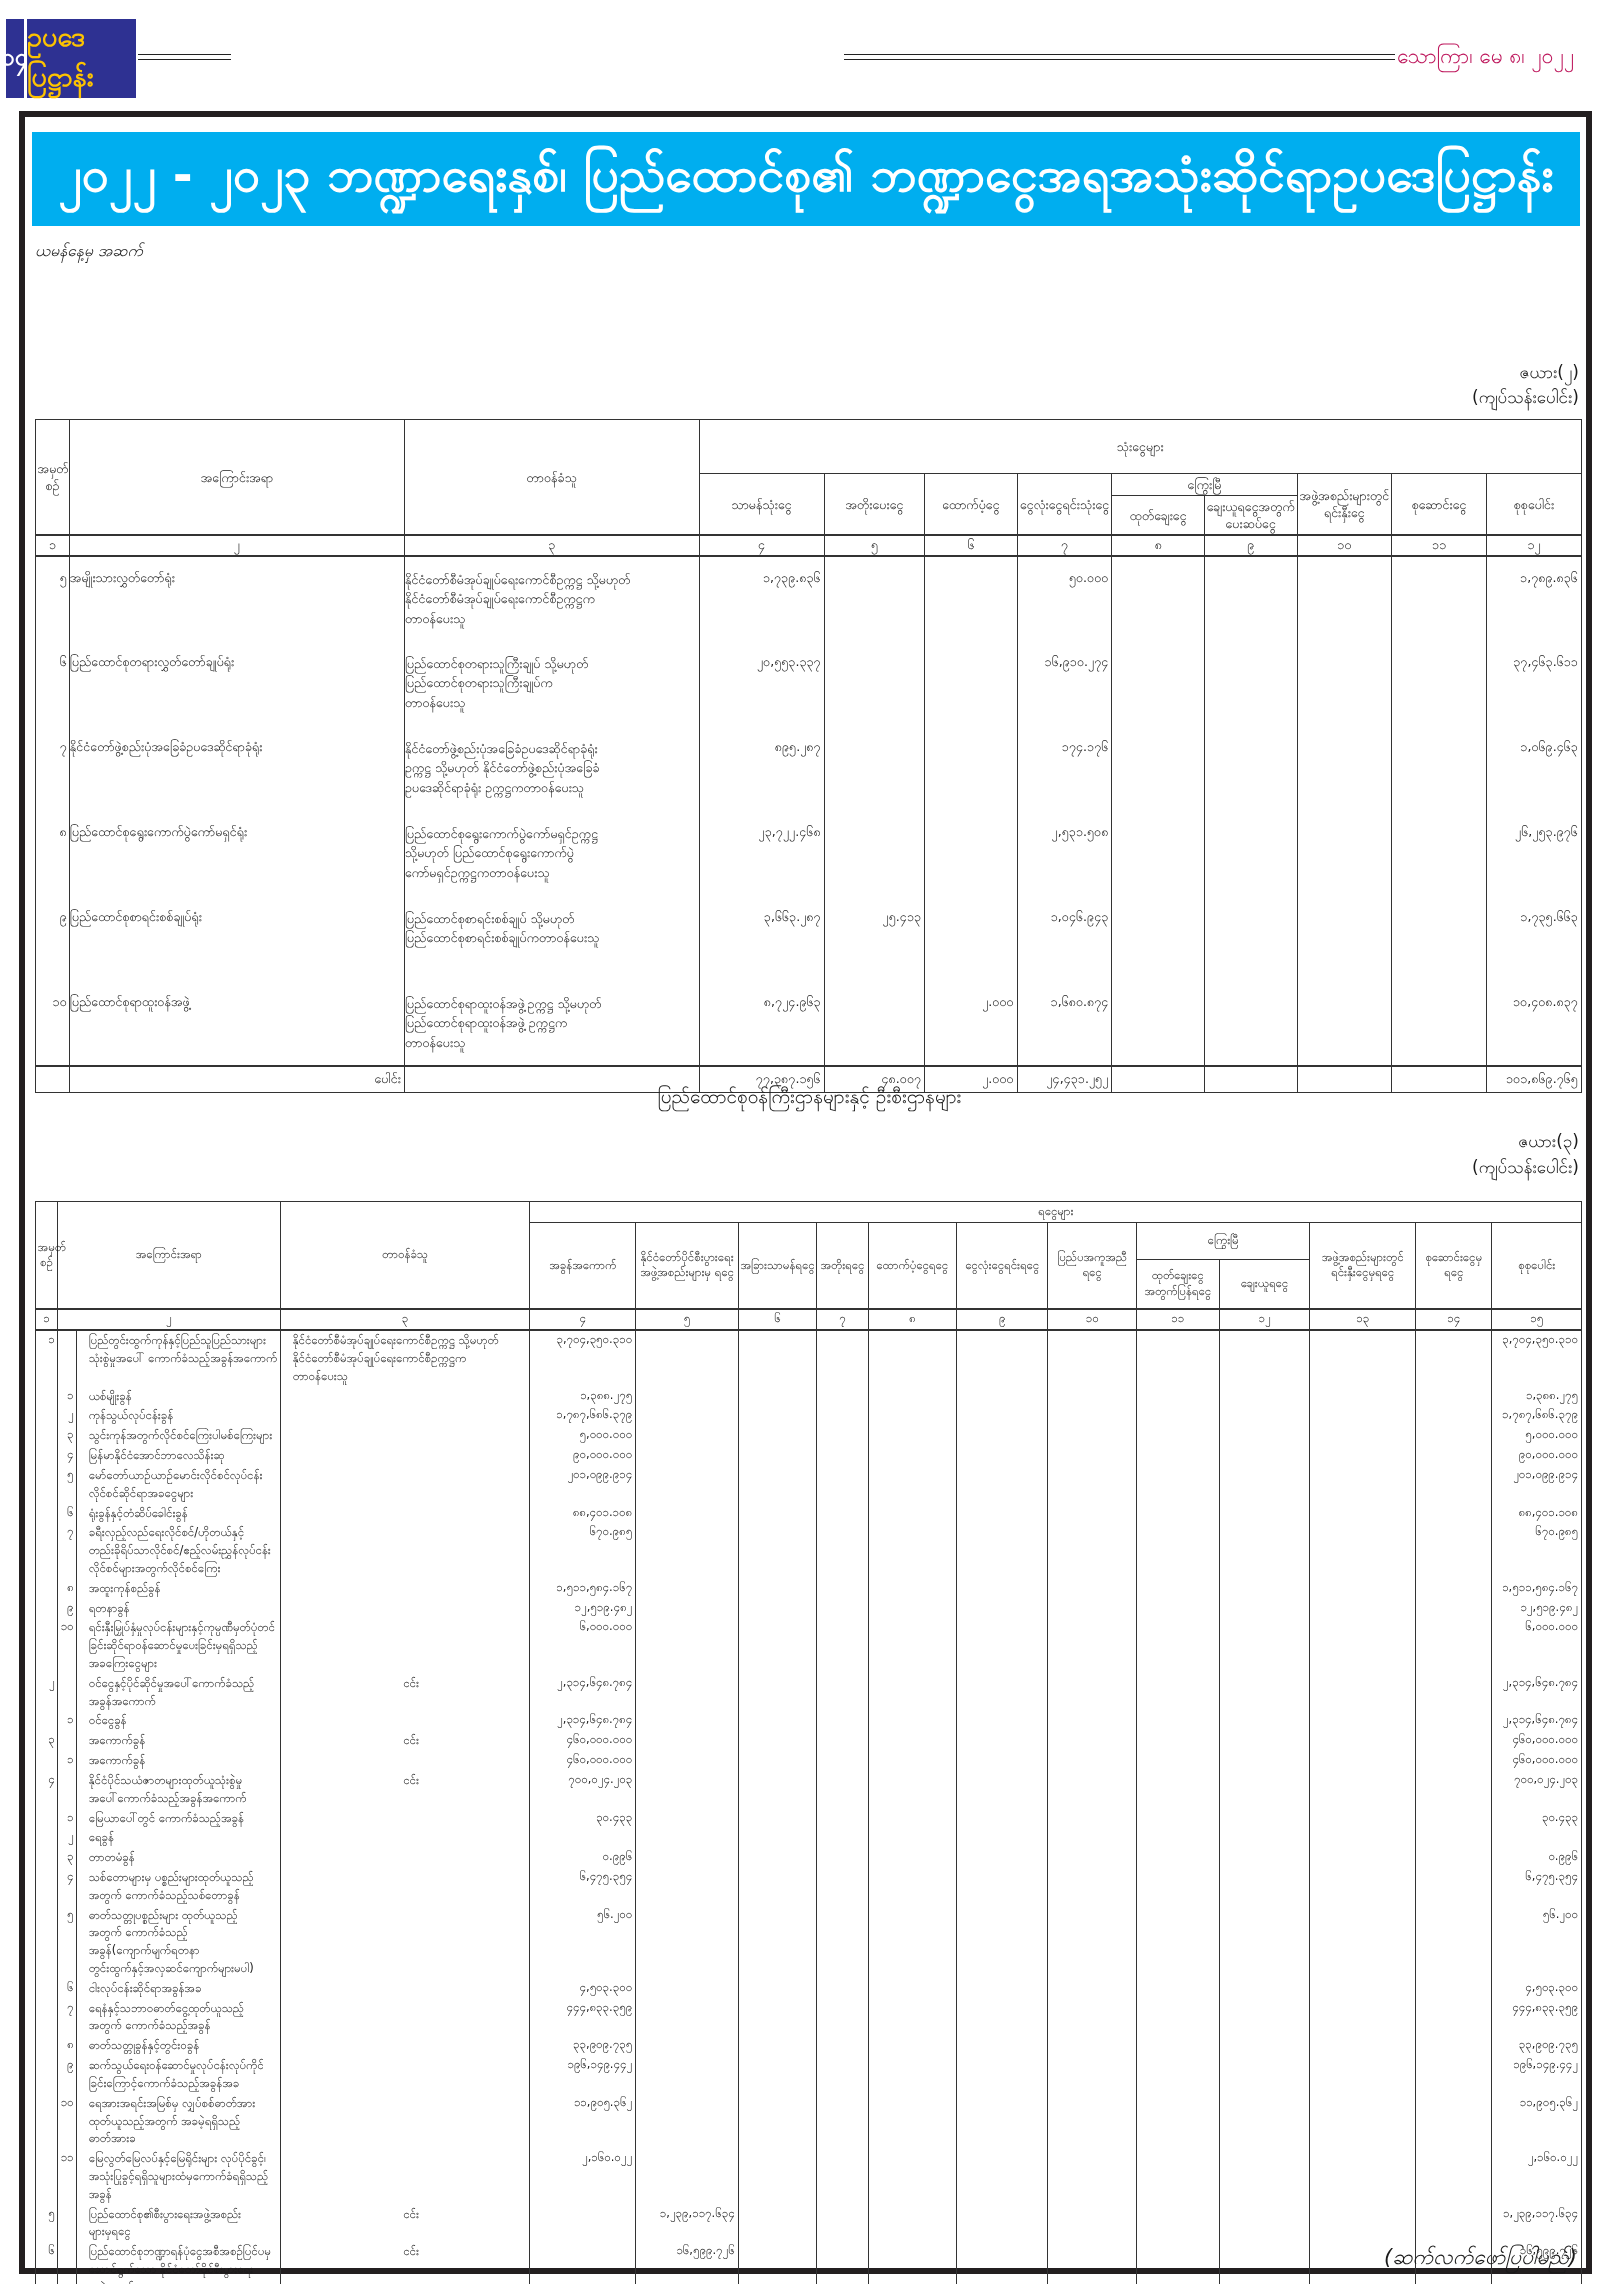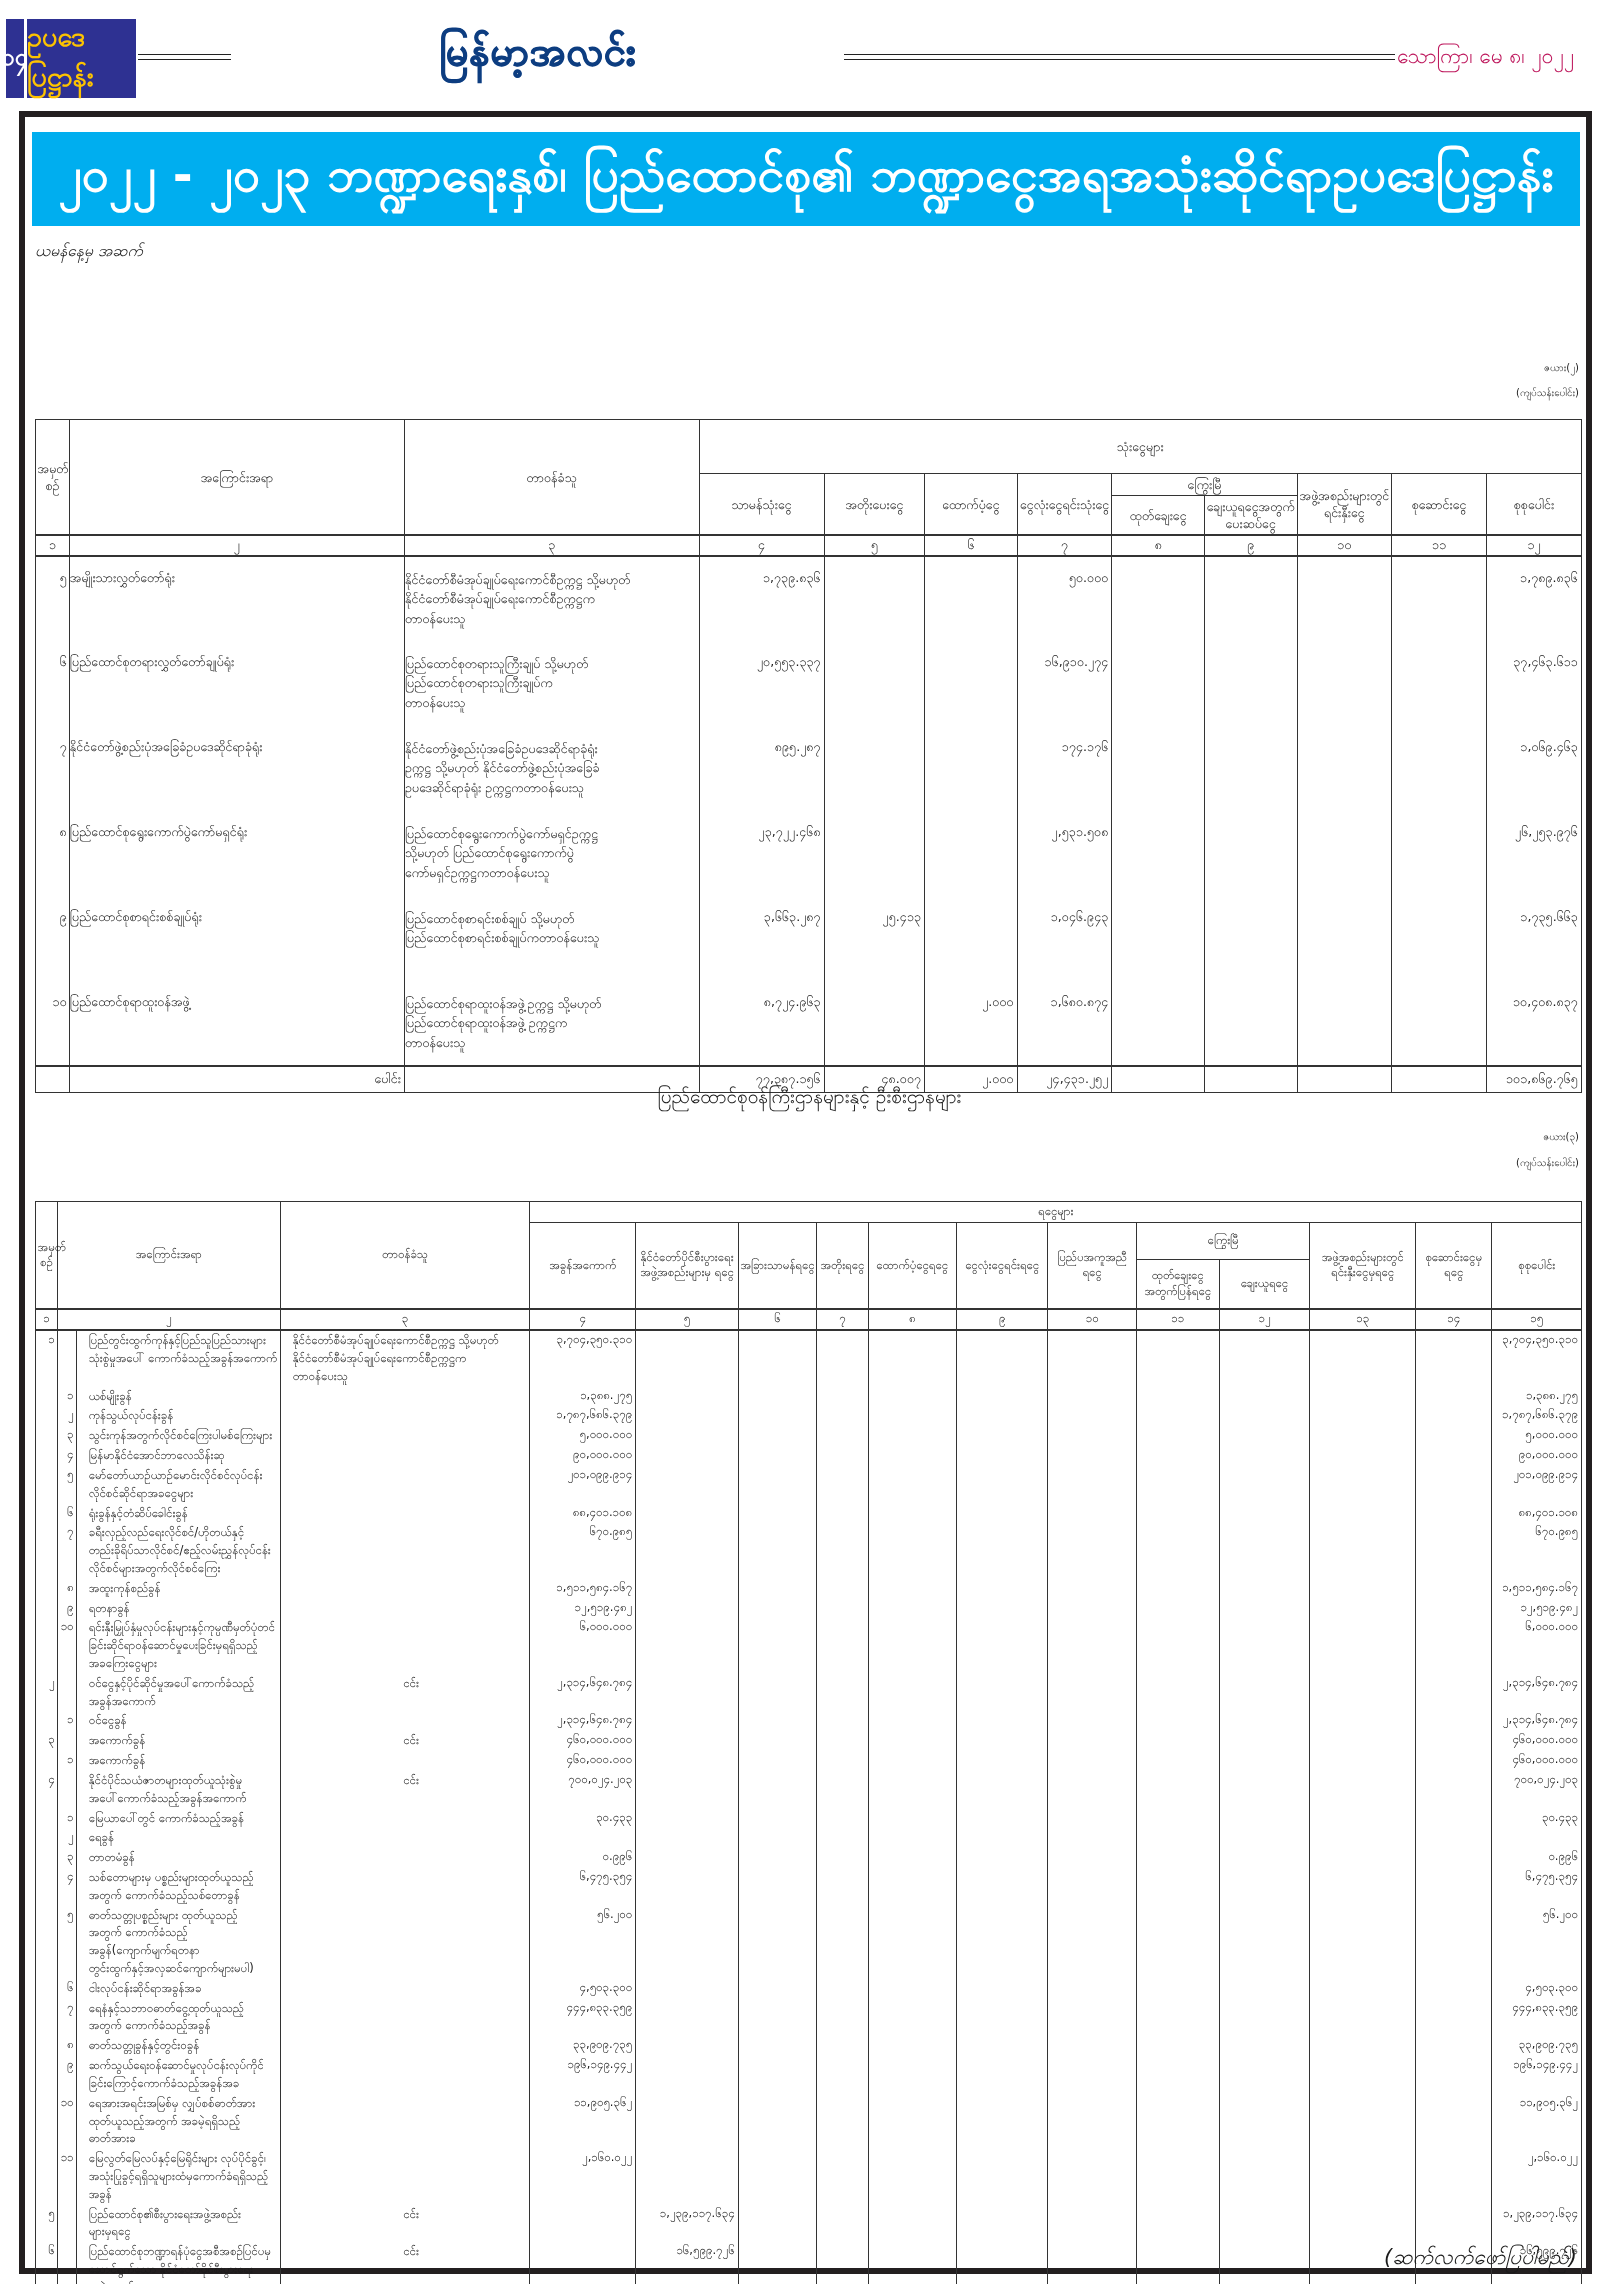--- a/index.html
+++ b/index.html
@@ -16,21 +16,21 @@
   .paper-name { position: absolute; left: 233px; top: 26px; width: 610px; height: 58px; display: flex; align-items: center; justify-content: center; font-size: 39px; font-weight: bold; color: #1565c0; letter-spacing: 1px; -webkit-text-stroke: 1px #0d3d80; }
   .issue-date { position: absolute; left: 1397px; top: 42px; font-size: 21px; color: #be185d; white-space: nowrap; }
 
   
   .frame { position: absolute; left: 19px; top: 111px; width: 1573px; height: 2163px; border: 6.3px solid #231f20; }
 
   .title-banner { position: absolute; left: 32px; top: 132px; width: 1548px; height: 94px; background: #00aeef; color: #fff; font-size: 48px; font-weight: bold; display: flex; align-items: center; justify-content: center; white-space: nowrap; }
 
   .continued-from { position: absolute; left: 35px; top: 241px; font-size: 15.7px; font-style: italic; }
   .intro { position: absolute; left: 63px; top: 285px; width: 1497px; font-size: 15.7px; line-height: 28px; text-align: center; }
-  .schedule-label { position: absolute; right: 40px; font-size: 10px; text-align: right; white-space: nowrap; }
+  .schedule-label { position: absolute; right: 40px; font-size: 17px; text-align: right; white-space: nowrap; }
 
   
   table.budget { position: absolute; border-collapse: collapse; table-layout: fixed; font-size: 12px; }
   table.budget th, table.budget td { border: 1px solid #333; }
   table.budget th { font-weight: normal; text-align: center; vertical-align: middle; padding: 2.1px 1.6px; line-height: 1.35; }
   table.budget tr.colnum td { text-align: center; height: 21px; border-bottom: 2.1px solid #333; border-top: 2.1px solid #333; }
   table.budget .num { text-align: right; padding-right: 3.1px; white-space: nowrap; }
   table.budget .idx { text-align: right; padding-right: 2.1px; }
   .cell-line { display: block; line-height: 1.55; }
 
@@ -48,21 +48,20 @@
 
   .continue-note { position: absolute; right: 42px; top: 2243px; font-size: 21px; font-style: italic; }
 </style>
 </head>
 <body>
 
 <div class="masthead">
   <div class="page-num">၁၄</div>
   <div class="section-label">ဥပဒေပြဋ္ဌာန်း</div>
   <div class="rule-double rule-a"></div>
-  <div class="paper-name">မြန်မာ့အလင်း</div>
   <div class="rule-double rule-b"></div>
   <div class="issue-date">သောကြာ၊ မေ ၈၊ ၂၀၂၂</div>
 </div>
 
 <div class="frame"></div>
 
 <div class="title-banner">၂၀၂၂ - ၂၀၂၃ ဘဏ္ဍာရေးနှစ်၊ ပြည်ထောင်စု၏ ဘဏ္ဍာငွေအရအသုံးဆိုင်ရာဥပဒေပြဋ္ဌာန်း</div>
 
 <div class="continued-from">ယမန်နေ့မှ အဆက်</div>
 

